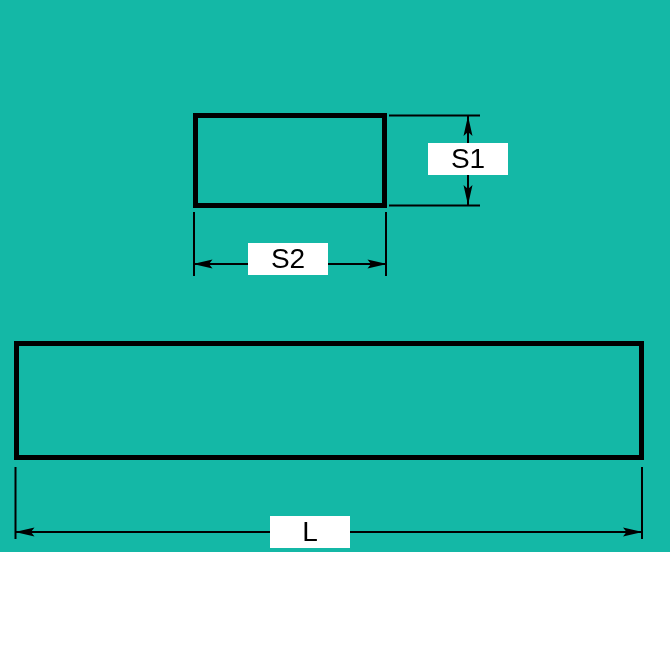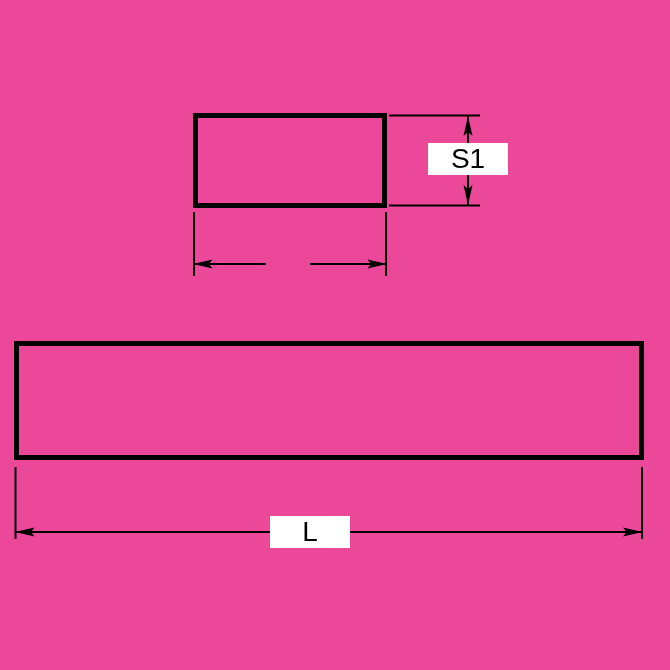--- a/index.html
+++ b/index.html
@@ -3,22 +3,22 @@
 <meta charset="utf-8">
 <style>
   html, body {
     margin: 0;
     padding: 0;
     background: #ffffff;
   }
   .canvas {
     position: relative;
     width: 670px;
-    height: 670px;
-    background: #ec4899;
+    height: 552px;
+    background: #14b8a6;
     font-family: "Liberation Sans", sans-serif;
     overflow: hidden;
   }
   .drawing-svg {
     position: absolute;
     left: 0;
     top: 0;
   }
   .drawing-svg line {
     stroke: #000000;
@@ -84,16 +84,17 @@
       <line x1="642" y1="467" x2="642" y2="539"></line>
       <line x1="15.5" y1="532" x2="272" y2="532"></line>
       <line x1="343" y1="532" x2="642" y2="532"></line>
       <polygon points="15,532 34.5,527.5 31,532 34.5,536.5"></polygon>
       <polygon points="642.5,532 623,527.5 626.5,532 623,536.5"></polygon>
     </g>
   </svg>
 
   <div class="dim-label label-s1">S1</div>
 
+  <div class="dim-label label-s2">S2</div>
 
   <div class="dim-label label-l">L</div>
 
 </div>
 
 </body></html>

